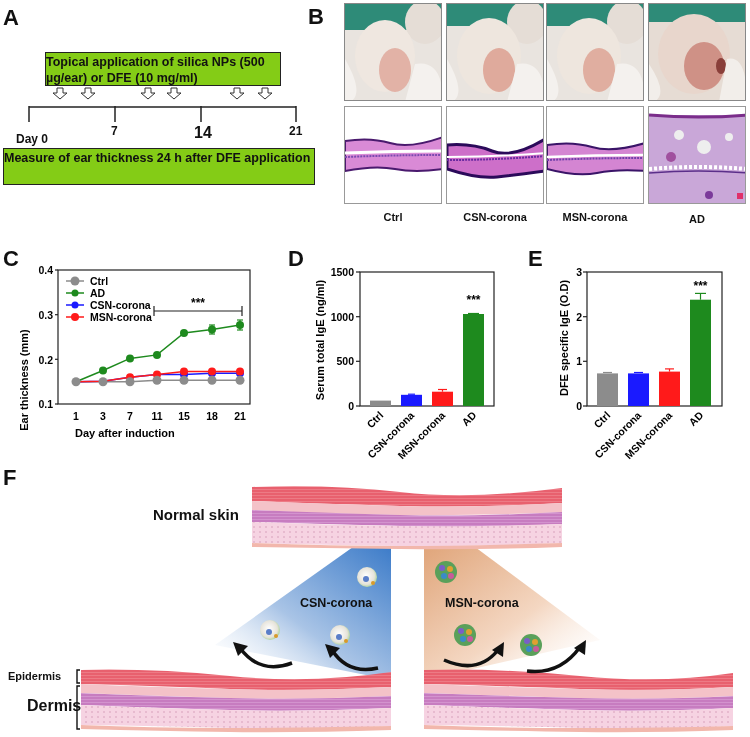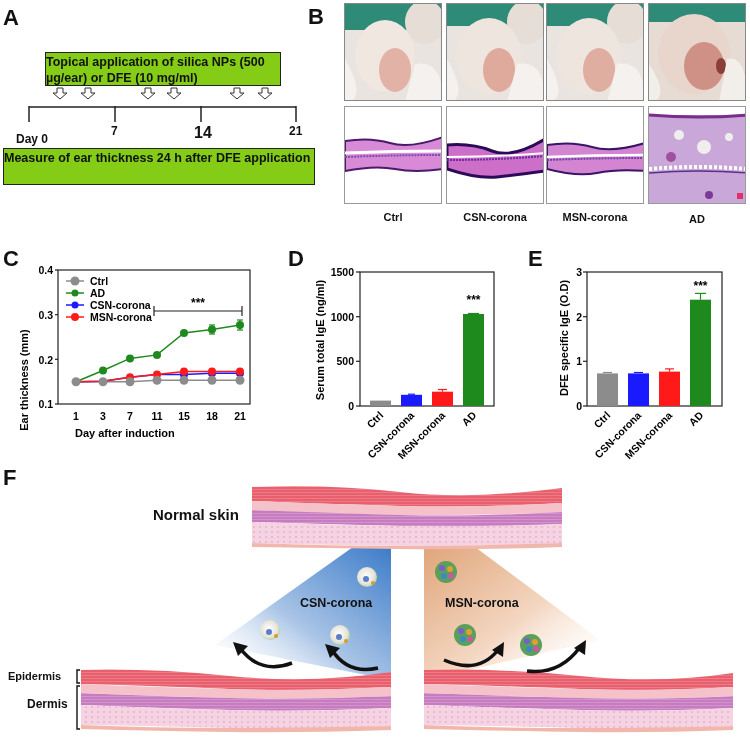--- a/index.html
+++ b/index.html
@@ -417,13 +417,13 @@
   </g>
 
   <g stroke="#111" stroke-width="1.4" fill="none">
     <path d="M80 200 h-3 v13 h3"></path>
     <path d="M80 216 h-3 v43 h3"></path>
   </g>
 </svg>
 <div class="f-label" style="left:300px;top:596px;font-size:12.5px;">CSN-corona</div>
 <div class="f-label" style="left:445px;top:596px;font-size:12.5px;">MSN-corona</div>
 <div class="f-label" style="left:8px;top:670px;font-size:11px;">Epidermis</div>
-<div class="f-label" style="left:27px;top:697px;font-size:12px;">Dermis</div>
+<div class="f-label" style="left:27px;top:697px;font-size:16px;">Dermis</div>
 
 </body></html>

